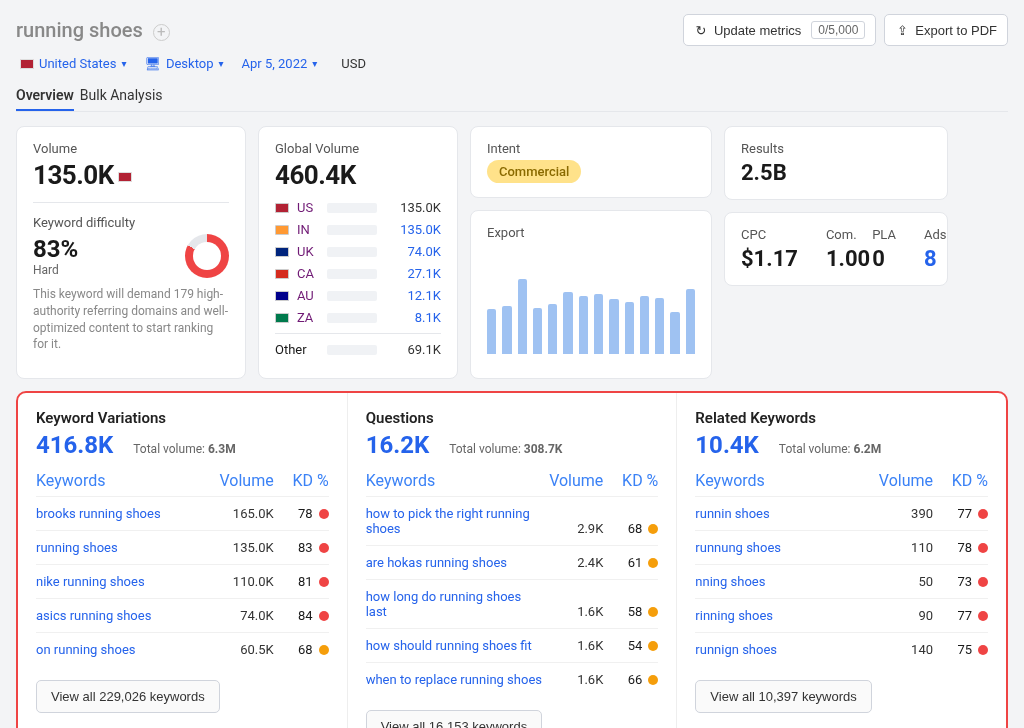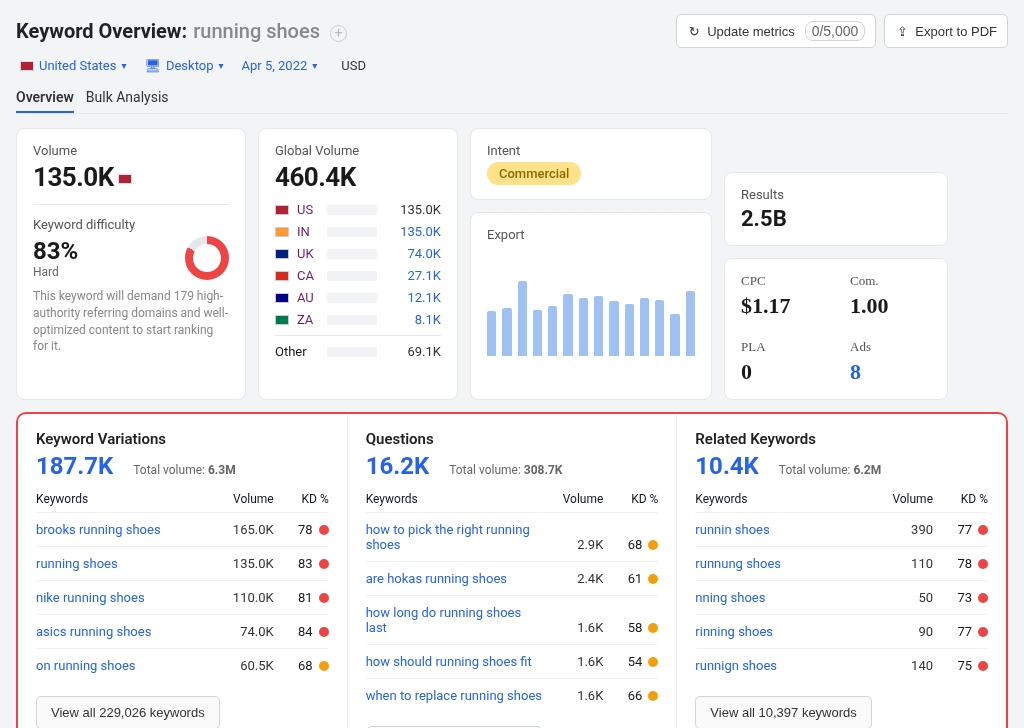--- a/index.html
+++ b/index.html
@@ -5,26 +5,26 @@
 * { box-sizing: border-box; margin: 0; padding: 0; }
 html, body { width: 1024px; height: 728px; font-family: -apple-system, BlinkMacSystemFont, "Segoe UI", Roboto, sans-serif; background: #f3f4f6; color: #1a1a1a; }
 body { padding: 14px 16px; }
 .header { display: flex; align-items: center; justify-content: space-between; margin-bottom: 10px; }
 .title-wrap { display: flex; align-items: baseline; gap: 6px; }
 .title-label { font-size: 20px; font-weight: 700; color: #222; }
 .title-kw { font-size: 20px; font-weight: 500; color: #888; }
 .plus-icon { color: #bbb; font-size: 15px; border:1px solid #ccc; border-radius:50%; width:17px; height:17px; display:inline-flex; align-items:center; justify-content:center; margin-left:4px;}
 .header-actions { display:flex; gap:8px; }
 .btn { background:#fff; border:1px solid #d0d4dc; border-radius:5px; padding:6px 10px; font-size:13px; color:#333; display:inline-flex; align-items:center; gap:6px; cursor:pointer; }
-.btn .count-badge { border:1px solid #d0d4dc; border-radius:8px; padding:1px 6px; font-size:14px; color:#666; margin-left:4px;}
+.btn .count-badge { border:1px solid #d0d4dc; border-radius:3px; padding:1px 6px; font-size:12px; color:#666; margin-left:4px;}
 .filters { display:flex; align-items:center; gap:18px; margin-bottom:10px; font-size:13px; }
 .filter { color:#2563eb; cursor:pointer; display:inline-flex; align-items:center; gap:5px; }
 .filter .chev { font-size:10px; }
 .currency { color:#333; margin-left:6px;}
-.tabs { display:flex; gap:12px; border-bottom:1px solid #e5e7eb; margin-bottom:14px; }
+.tabs { display:flex; gap:6px; border-bottom:1px solid #e5e7eb; margin-bottom:14px; }
 .tab { padding:6px 0; font-size:14px; color:#333; cursor:pointer; }
 .tab.active { border-bottom:2px solid #2563eb; font-weight:600; }
 .row { display:flex; gap:12px; margin-bottom:12px;}
 .card { background:#fff; border:1px solid #e5e7eb; border-radius:8px; padding:14px 16px; }
 .card-label { font-size:13px; color:#555; margin-bottom:4px; }
 .big { font-size:26px; font-weight:700; letter-spacing:-0.5px; }
 .flag { display:inline-block; width:14px; height:10px; vertical-align:middle; border:1px solid #ddd; border-radius:1px; margin-left:4px;}
 .hr { border:none; border-top:1px solid #e5e7eb; margin:12px 0; }
 .kd-wrap { display:flex; align-items:center; gap:28px;justify-content:space-between; }
 .kd-num { font-size:24px; font-weight:700; }
@@ -36,51 +36,50 @@
 .gv-row{display:flex;align-items:center;gap:8px;margin-bottom:7px;}
 .gv-code{width:22px;color:#701a75;}
 .gv-bar-track{flex:1;height:10px;background:#f0f2f5;border-radius:2px;position:relative;overflow:hidden;}
 .gv-bar{height:100%;background:#4f93f8;}
 .gv-val{width:56px;text-align:right;color:#2563eb;}
 .gv-val.black{color:#333;}
 .gv-flag{width:14px;height:10px;border:1px solid #ccc;border-radius:1px;}
 .intent-badge{display:inline-block;background:#ffe28a;color:#8a6a00;font-size:13px;padding:4px 12px;border-radius:14px;font-weight:500;}
 .trend-chart{height:110px;display:flex;align-items:flex-end;gap:6px;padding-top:10px;}
 .trend-bar{flex:1;background:#9fc2f2;border-radius:2px 2px 0 0;}
-.stat-grid{display:flex;flex-direction:column;gap:20px;font-family:Liberation Serif, serif;}
+.stat-grid{display:flex;gap:2px;}
 .stat-row{display:flex;gap:28px;}
 .stat-cell{flex:1;}
 .stat-val{font-size:22px;font-weight:700;}
 .stat-val.link{color:#2563eb;}
 .sf-icons{display:flex;gap:6px;align-items:center;color:#888;font-size:13px;margin-top:4px;}
 .sf-ic{width:16px;height:16px;border:1px solid #ccc;border-radius:3px;display:inline-flex;align-items:center;justify-content:center;font-size:10px;}
 .highlight-row{display:flex;gap:0;border:2px solid #ef4444;border-radius:10px;background:#fff;overflow:hidden;}
 .hcol{flex:1;padding:16px 18px;border-right:1px solid #eee;}
 .hcol:last-child{border-right:none;}
 .h-title{font-size:15px;font-weight:600;margin-bottom:4px;color:#222;}
 .h-count{font-size:24px;font-weight:700;color:#2563eb;margin-bottom:2px;display:inline-block;}
 .h-sub{font-size:12px;color:#666;margin-left:16px;}
-.h-table-head{display:flex;font-size:12px;color:#0f172a;margin-top:10px;padding-bottom:6px;}
+.h-table-head{display:flex;font-size:16px;color:#3b82f6;margin-top:10px;padding-bottom:6px;}
 .h-col-kw{flex:1;}
 .h-col-vol{width:60px;text-align:right;}
 .h-col-kd{width:55px;text-align:right;}
 .h-tr{display:flex;align-items:flex-end;font-size:13px;padding:9px 0;border-top:1px solid #f0f0f0;}
 .h-kw{flex:1;color:#2563eb;cursor:pointer;}
 .h-vol{width:60px;text-align:right;color:#333;}
 .h-kd{width:55px;text-align:right;display:flex;align-items:center;justify-content:flex-end;gap:6px;}
 .kd-dot{width:10px;height:10px;border-radius:50%;}
 .view-all{margin-top:14px;display:inline-block;background:#fafafa;border:1px solid #d0d4dc;border-radius:5px;padding:8px 14px;font-size:13px;color:#333;cursor:pointer;}
 .export-icon,.refresh-icon{width:14px;height:14px;display:inline-flex;align-items:center;justify-content:center;}
 </style>
 </head>
 <body>
 
 <div class="header">
   <div class="title-wrap">
-    <span class="title-label">Keyword Overview:</span>
     <span class="title-kw">running shoes</span>
     <span class="plus-icon">+</span>
   </div>
   <div class="header-actions">
     <button class="btn">
       <span class="refresh-icon">↻</span>
       <span>Update metrics</span>
       <span class="count-badge">0/5,000</span>
     </button>
     <button class="btn">
@@ -198,21 +197,21 @@
           <div class="trend-bar" style="height: 55%;"></div>
           <div class="trend-bar" style="height: 52%;"></div>
           <div class="trend-bar" style="height: 58%;"></div>
           <div class="trend-bar" style="height: 56%;"></div>
           <div class="trend-bar" style="height: 42%;"></div>
           <div class="trend-bar" style="height: 65%;"></div>
         </div>
     </div>
   </div>
 
-  <div style="width:224px;display:flex;flex-direction:column;gap:12px;margin-top:44px;">
+  <div style="width:224px;display:flex;flex-direction:column;gap:12px;">
     <div class="card">
       <div class="stat-row">
         <div class="stat-cell">
           <div class="card-label">Results</div>
           <div class="stat-val">2.5B</div>
         </div>
       </div>
     </div>
     <div class="card stat-grid">
       <div class="stat-row">
@@ -235,21 +234,21 @@
           <div class="stat-val link">8</div>
         </div>
       </div>
     </div>
   </div>
 </div>
 
 <div class="highlight-row" id="hl-row">
     <div class="hcol">
     <div class="h-title">Keyword Variations</div>
-    <div><span class="h-count">187.7K</span>
+    <div><span class="h-count">416.8K</span>
       <span class="h-sub">Total volume: <b>6.3M</b></span></div>
     <div class="h-table-head">
       <span class="h-col-kw">Keywords</span>
         <span class="h-col-vol">Volume</span>
         <span class="h-col-kd">KD %</span>
     </div>
     <div class="h-tr">
       <span class="h-kw">brooks running shoes</span>
       <span class="h-vol">165.0K</span>
       <span class="h-kd">78<span class="kd-dot" style="background:#ef4444"></span></span>

